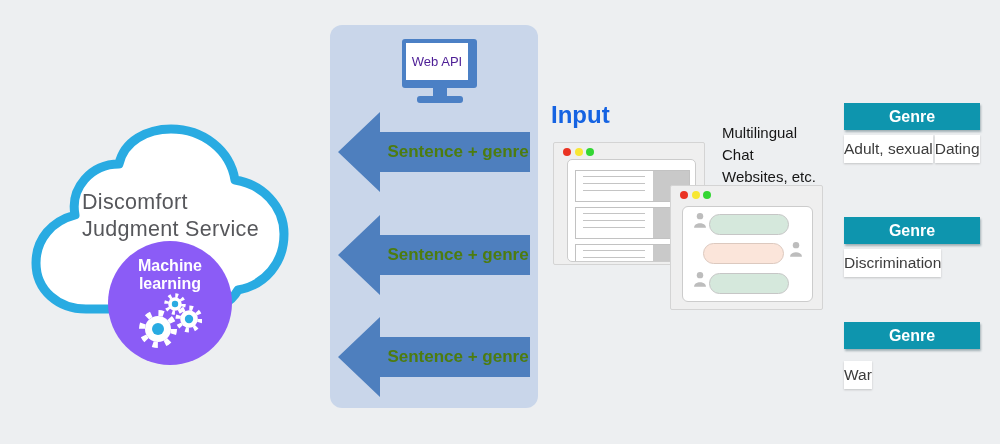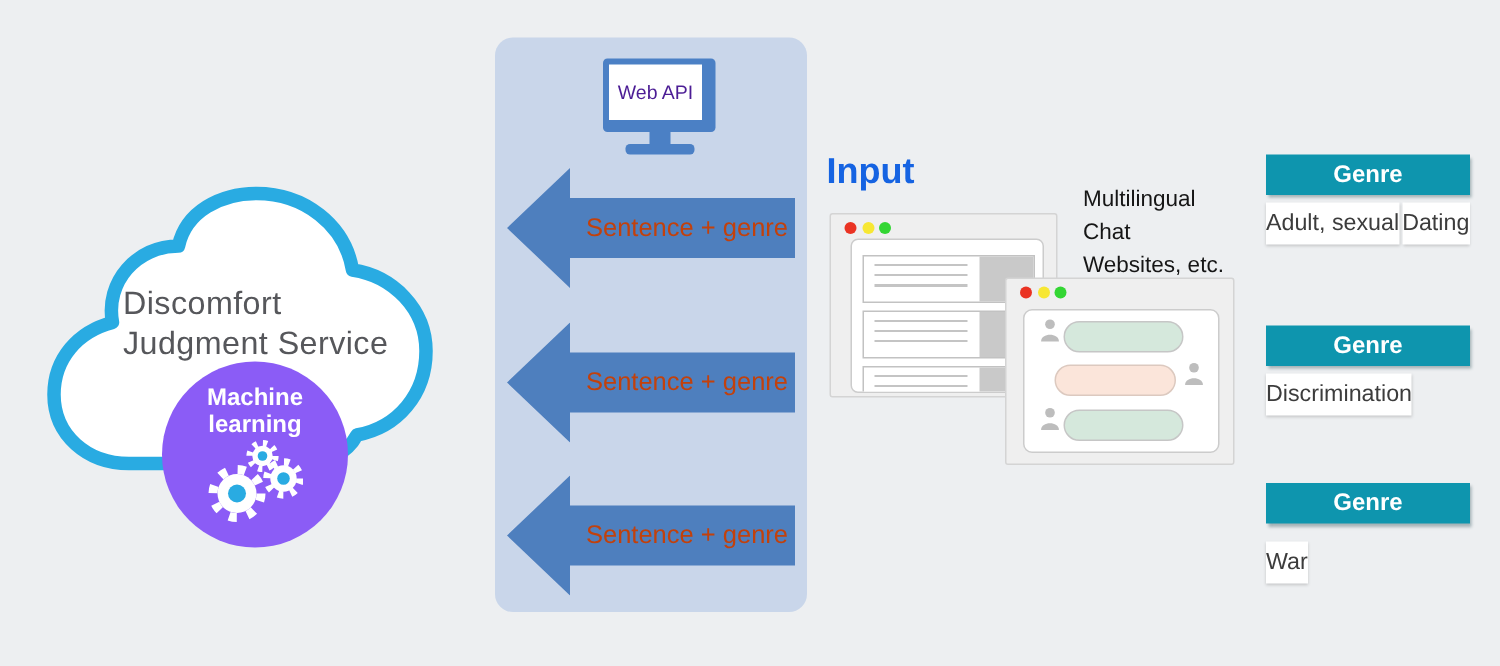--- a/index.html
+++ b/index.html
@@ -25,21 +25,21 @@
     background:#fff; display:flex; align-items:center; justify-content:center;
     font-size:13px; color:#4c1d95; }
   .monitor-neck { position:absolute; left:433px; top:88px; width:14px; height:8px; background:#4B80C5; }
   .monitor-base { position:absolute; left:417px; top:96px; width:46px; height:7px;
     background:#4B80C5; border-radius:3px; }
 
   .arrow { position:absolute; left:338px; width:192px; height:80px; }
   .arrow svg { position:absolute; inset:0; }
   .arrow-label { position:absolute; left:50px; right:2px; top:20px; bottom:20px;
     display:flex; align-items:center; justify-content:center;
-    color:#c2410c; font-size:17px; font-weight:400; white-space:nowrap; }
+    color:#4d7c0f; font-size:17px; font-weight:700; white-space:nowrap; }
   .arrow1 { top:112px; } .arrow2 { top:215px; } .arrow3 { top:317px; }
 
   
   .input-label { position:absolute; left:551px; top:101px; font-size:24px; font-weight:600; color:#1563E2; }
 
   .mini-window { position:absolute; background:#EFEFEF; border:1px solid #D4D4D4; border-radius:2px; }
   .blog-window { left:553px; top:142px; width:152px; height:123px; z-index:1; }
   .chat-window { left:670px; top:185px; width:153px; height:125px; z-index:2; }
   .traffic { position:absolute; left:9px; top:5px; display:flex; gap:3.5px; }
   .dot { width:8px; height:8px; border-radius:50%; }

